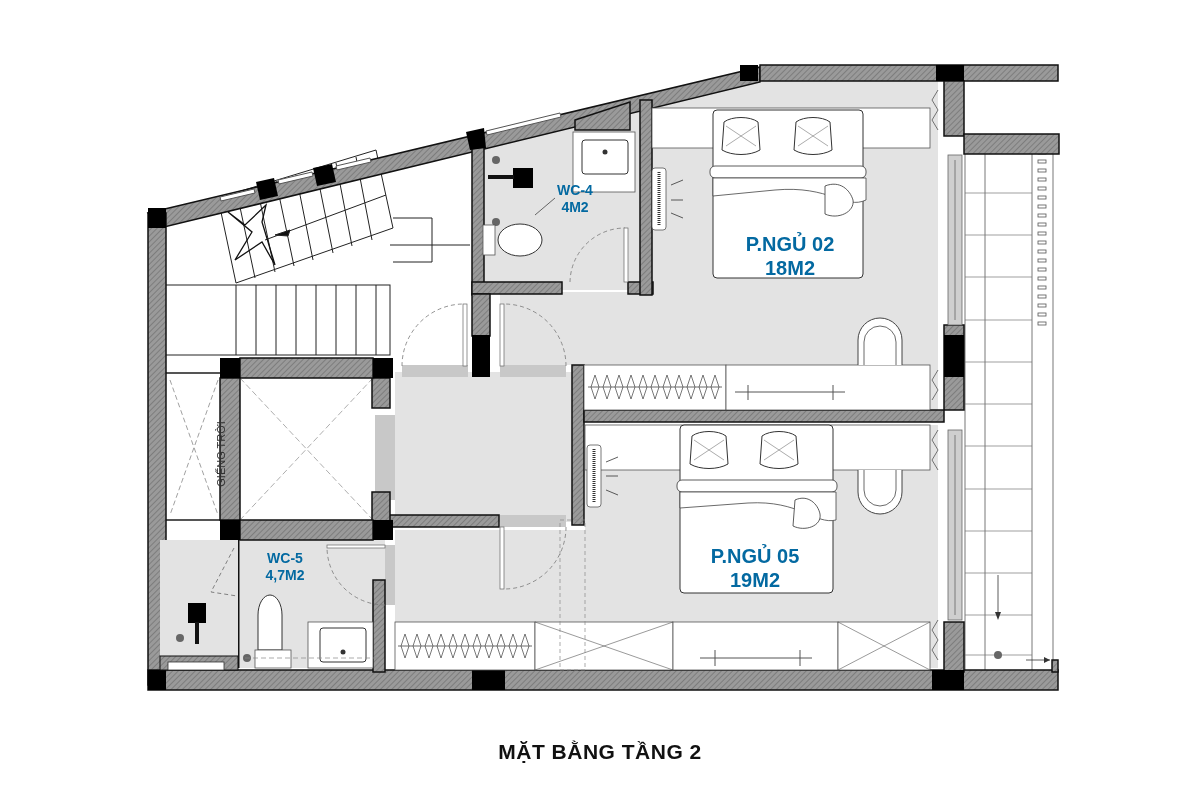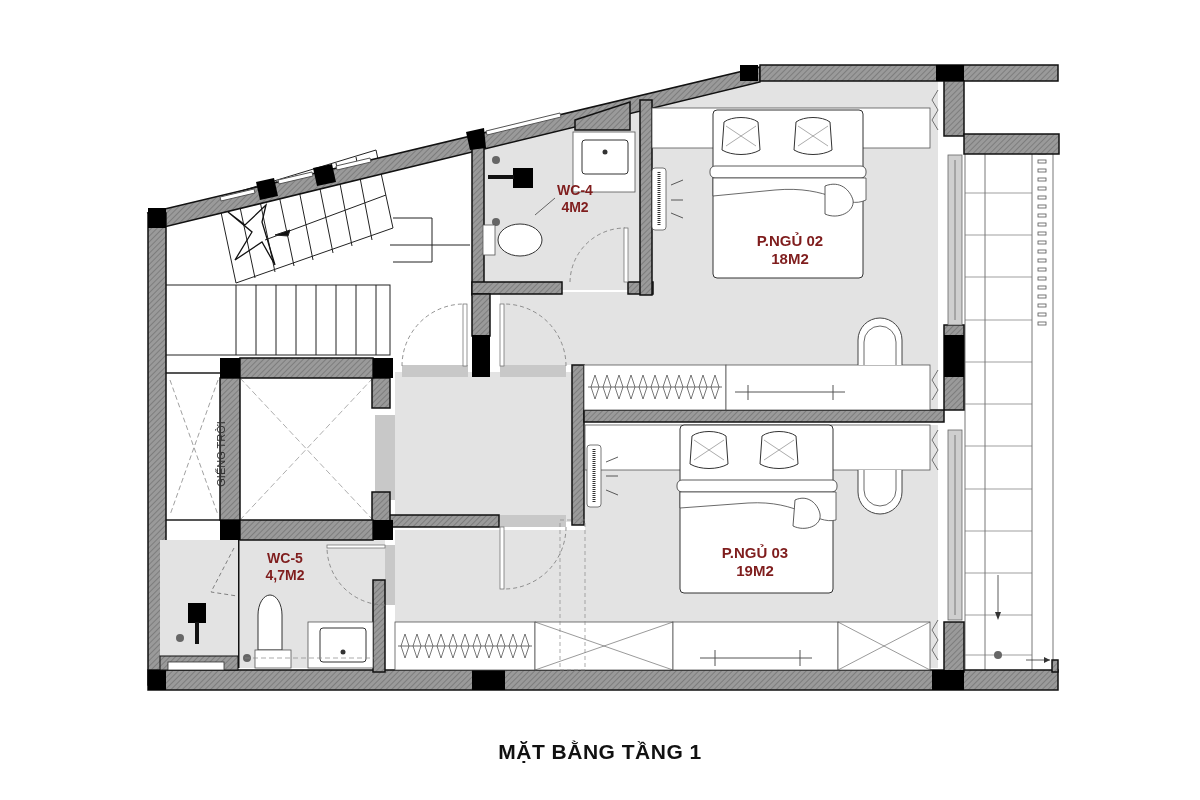--- a/index.html
+++ b/index.html
@@ -1,19 +1,19 @@
 <!DOCTYPE html>
 <html><head>
 <meta charset="utf-8">
 <style>
   html, body { margin: 0; padding: 0; background: #ffffff; }
   body { width: 1200px; height: 800px; position: relative; overflow: hidden; font-family: "Liberation Sans", sans-serif; }
   #plan { position: absolute; left: 0; top: 0; width: 1200px; height: 800px; }
-  .lbl { position: absolute; font-family: "Liberation Sans", sans-serif; font-weight: bold; color: #7f1d1d; text-align: center; line-height: 1.2; }
-  .room-name, .room-area { display: block; font-size: 15px; }
+  .lbl { position: absolute; font-family: "Liberation Sans", sans-serif; font-weight: bold; color: #0369a1; text-align: center; line-height: 1.2; }
+  .room-name, .room-area { display: block; font-size: 20px; }
   .wc-lbl .room-name, .wc-lbl .room-area { font-size: 14px; }
   #title { position: absolute; left: 0; width: 1200px; top: 740px; text-align: center; font-size: 21px; font-weight: bold; color: #111; letter-spacing: 0.5px; font-family: "Liberation Sans", sans-serif; }
   #lightwell { position: absolute; left: 176px; top: 448px; transform: rotate(-90deg); transform-origin: center center; font-size: 11px; color: #333; width: 90px; text-align: center; font-family: "Liberation Sans", sans-serif; }
 </style>
 </head>
 <body>
 
 <svg id="plan" viewBox="0 0 1200 800" xmlns="http://www.w3.org/2000/svg">
   <defs>
     <pattern id="hatch" patternUnits="userSpaceOnUse" width="4" height="4" patternTransform="rotate(45)">
@@ -368,24 +368,24 @@
   <span class="room-name">WC-4</span>
   <span class="room-area">4M2</span>
 </div>
 
 <div class="lbl" style="left:740px; top:232px; width:100px;">
   <span class="room-name">P.NGỦ 02</span>
   <span class="room-area">18M2</span>
 </div>
 
 <div class="lbl" style="left:705px; top:544px; width:100px;">
-  <span class="room-name">P.NGỦ 03</span>
+  <span class="room-name">P.NGỦ 05</span>
   <span class="room-area">19M2</span>
 </div>
 
 <div class="lbl wc-lbl" style="left:250px; top:550px; width:70px;">
   <span class="room-name">WC-5</span>
   <span class="room-area">4,7M2</span>
 </div>
 
 <div id="lightwell">GIẾNG TRỜI</div>
 
-<div id="title">MẶT BẰNG TẦNG 1</div>
+<div id="title">MẶT BẰNG TẦNG 2</div>
 
 </body></html>

